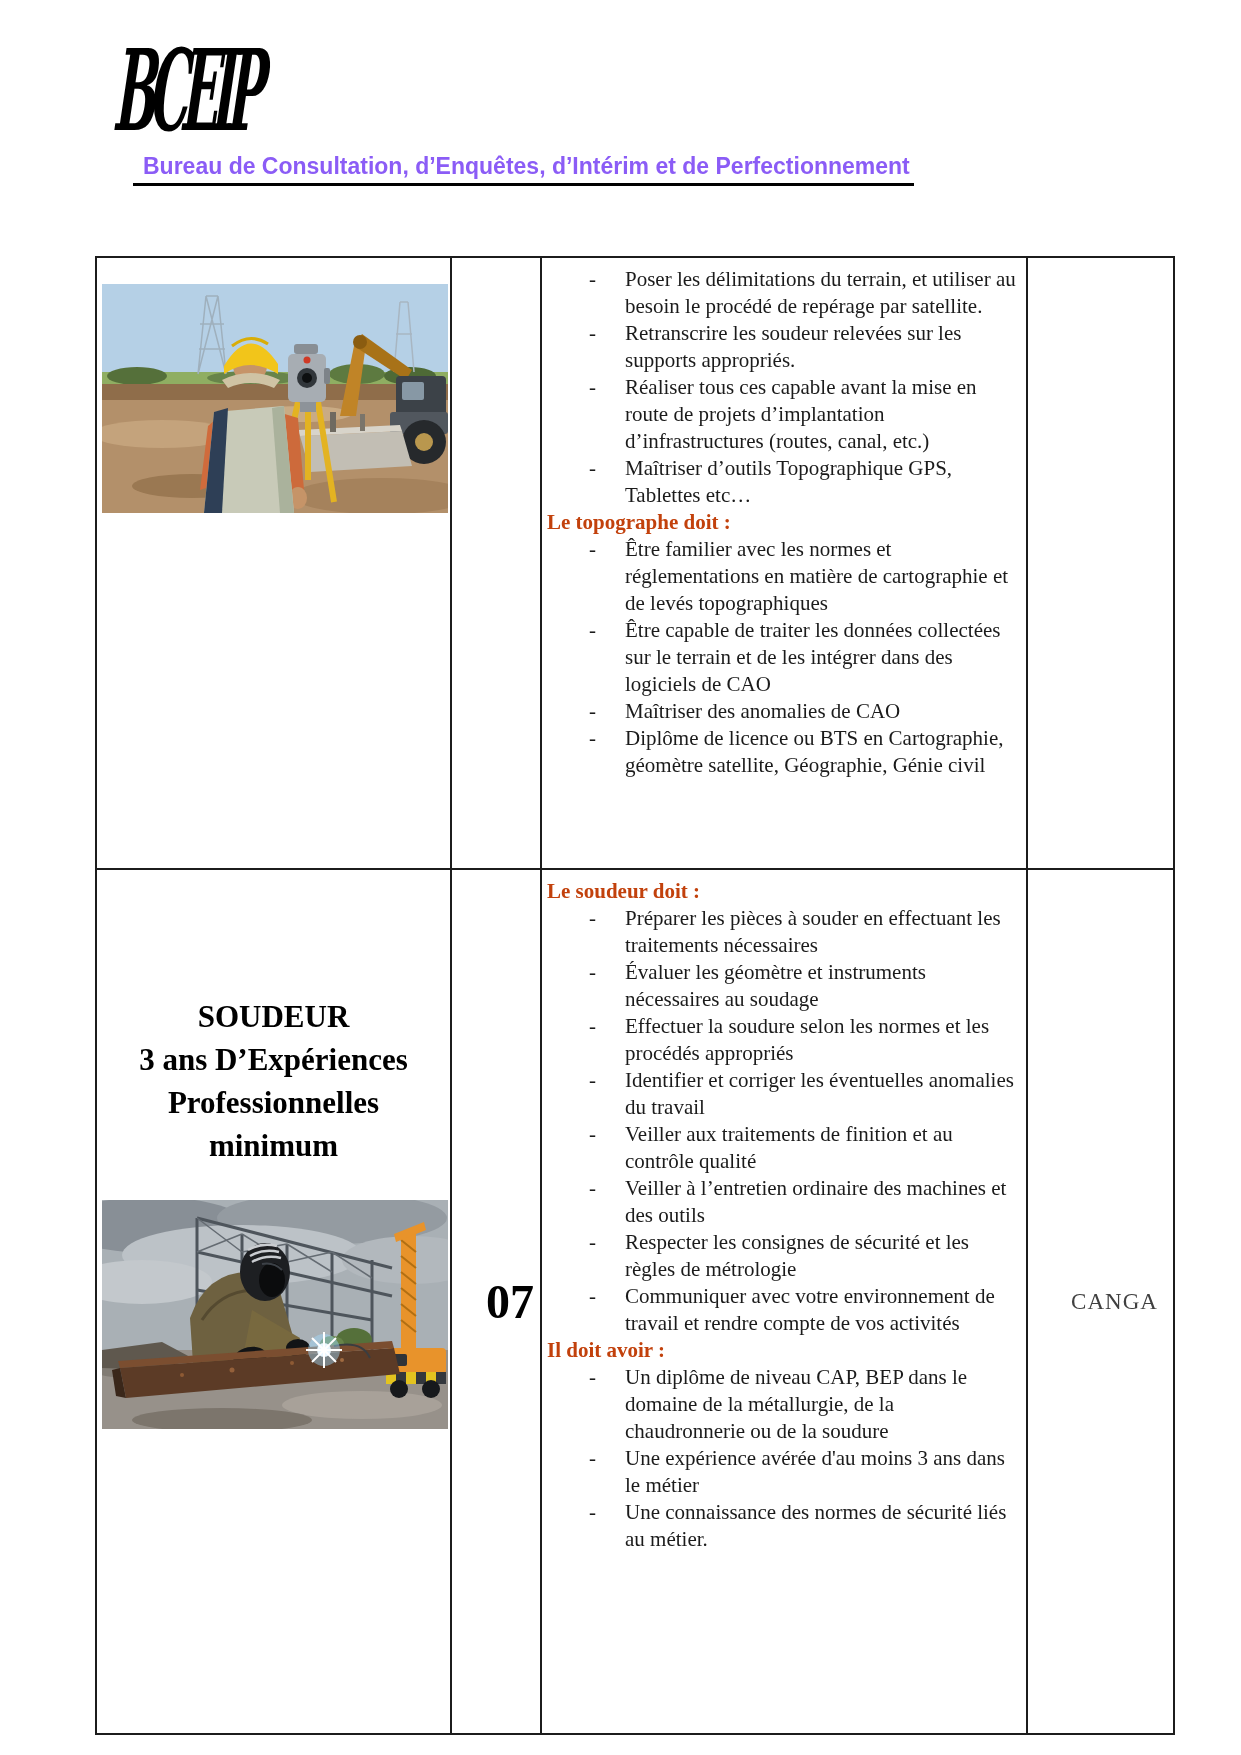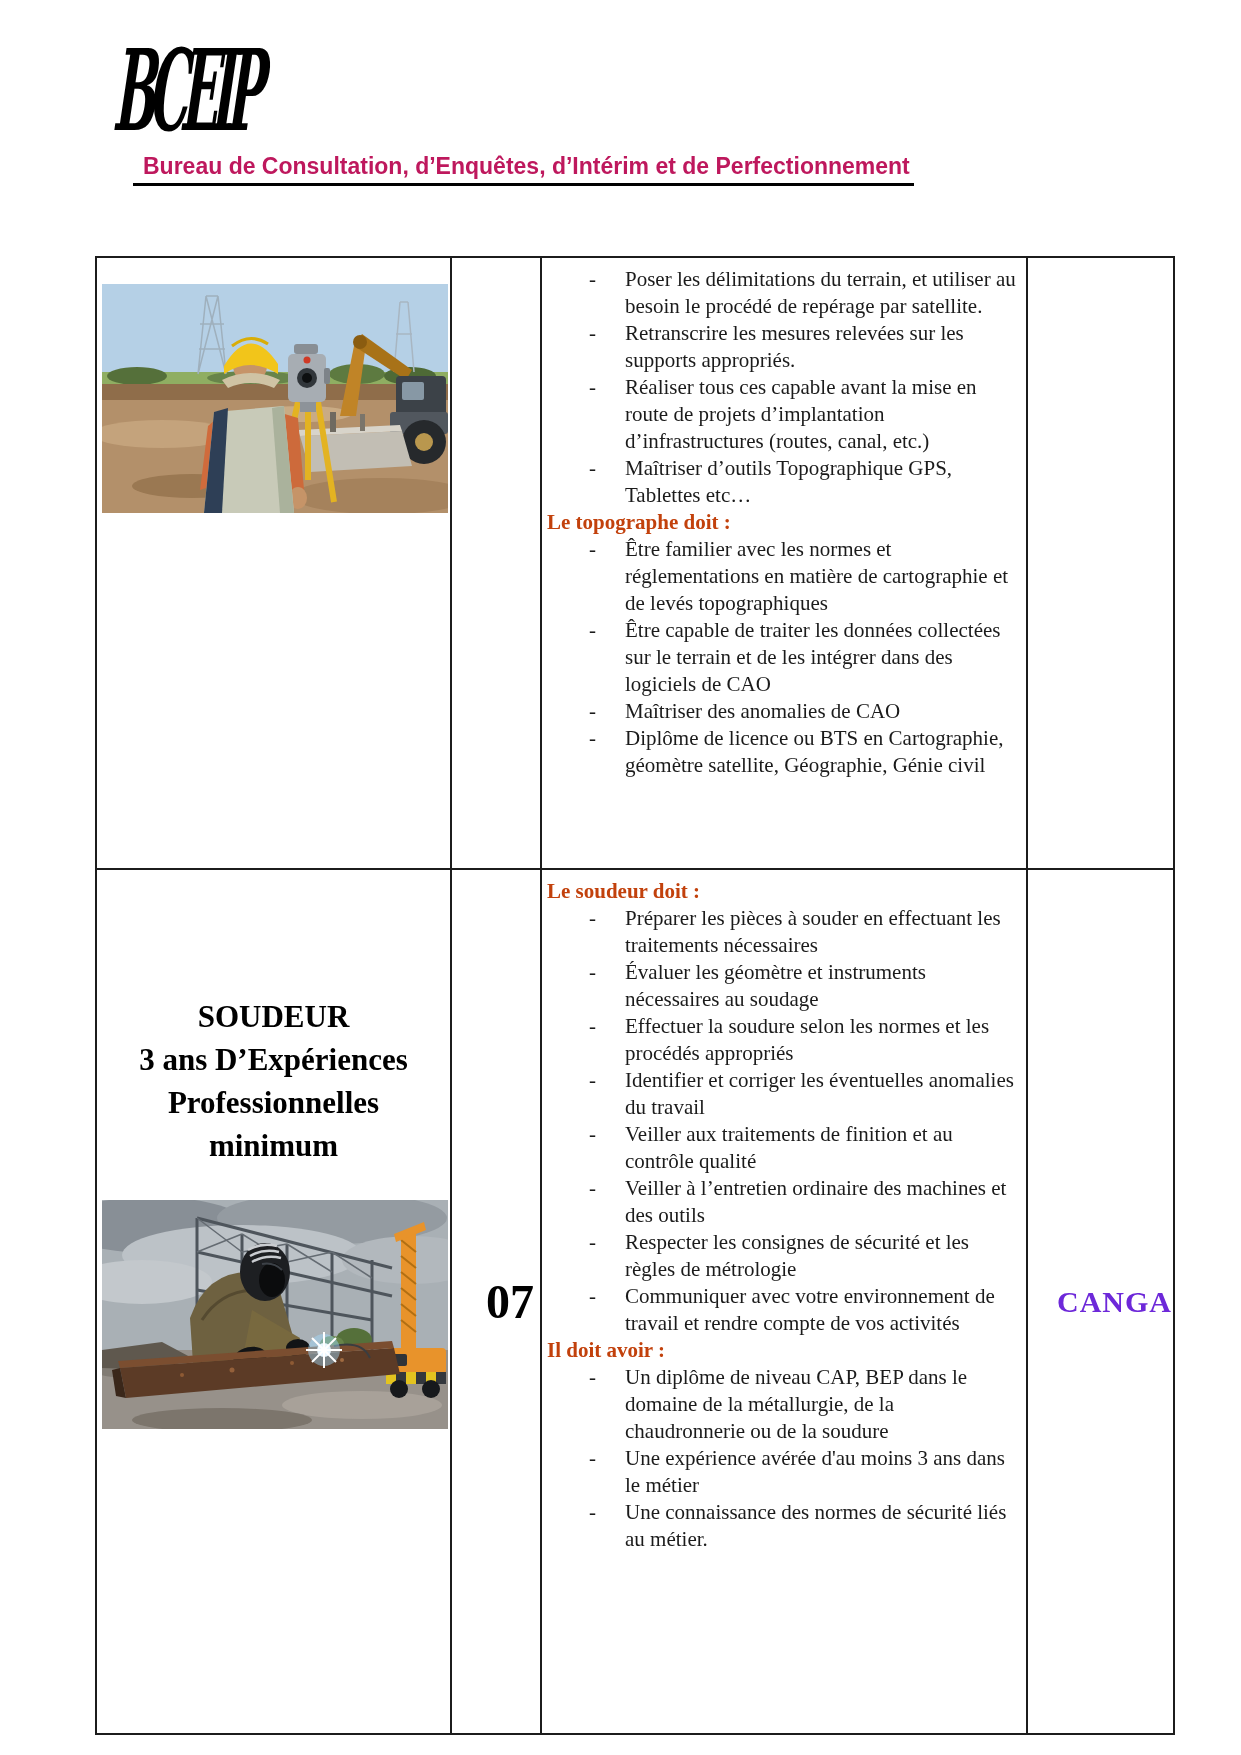--- a/index.html
+++ b/index.html
@@ -9,34 +9,34 @@
     font-family:"Liberation Serif", serif; color:#1b1b1b; overflow:hidden;
   }
   
   .logo-wrap { position:absolute; left:122px; top:24px; width:170px; height:140px; }
   .logo-text {
     display:inline-block; font-family:"DejaVu Serif", serif;
     font-weight:bold; font-style:italic; font-size:50px; letter-spacing:-8px;
     transform:scaleY(2.25) skewX(-8deg); transform-origin:top left; color:#000;
     white-space:nowrap;
   }
-  .org-title { position:absolute; left:133px; top:153px; font-family:"Liberation Sans", sans-serif; font-weight:bold; font-size:23px; color:#be185d; }
+  .org-title { position:absolute; left:133px; top:153px; font-family:"Liberation Sans", sans-serif; font-weight:bold; font-size:23px; color:#8b5cf6; }
   .org-title .ul { border-bottom:3px solid #000; padding:0 4px 3px 10px; display:inline-block; }
   
   table.jobs { position:absolute; left:95px; top:256px; width:1078px; border-collapse:collapse; table-layout:fixed; }
   table.jobs td { border:2px solid #1c1c1c; vertical-align:top; padding:0; }
   col.c-photo { width:355px; } col.c-num { width:90px; } col.c-tasks { width:486px; } col.c-loc { width:147px; }
   tr.r1 td { height:612px; } tr.r2 td { height:865px; }
   .photo-cell { text-align:left; }
   .photo-frame { display:block; margin:26px 0 0 5px; width:346px; height:229px; }
   .r2 .photo-frame { margin-top:33px; }
   .job-title { margin-top:125px; text-align:center; font-weight:bold; font-size:31px; line-height:43px; color:#000; }
   .num-cell-inner, .loc-cell-inner { display:flex; width:100%; height:100%; align-items:center; justify-content:center;padding-left:28px; }
   .job-number { font-weight:bold; font-size:48px; color:#000; }
-  .job-location { font-weight:bold; font-size:30px; letter-spacing:1px; color:#6d28d9; }
+  .job-location { font-weight:normal; font-size:23px; letter-spacing:1px; color:#404040; }
   .tasks-cell-inner { padding:8px 8px 0 5px; font-size:21px; line-height:27px; }
   .sec-heading { font-weight:bold; color:#c2410c; }
   .task { position:relative; padding-left:78px; width:472px; }
   .task .dash { position:absolute; left:42px; top:0; }
   svg { display:block; }
 </style>
 </head>
 <body>
 
 <div class="page">
@@ -111,21 +111,21 @@
         </span>
       </td>
       <td>
         <div class="num-cell-inner">
               <span class="job-number"></span>
             </div>
       </td>
       <td>
         <div class="tasks-cell-inner">
           <div class="task"><span class="dash">-</span><span>Poser les délimitations du terrain, et utiliser au besoin le procédé de repérage par satellite.</span></div>
-          <div class="task"><span class="dash">-</span><span>Retranscrire les mesures relevées sur les supports appropriés.</span></div>
+          <div class="task"><span class="dash">-</span><span>Retranscrire les soudeur relevées sur les supports appropriés.</span></div>
           <div class="task"><span class="dash">-</span><span>Réaliser tous ces capable avant la mise en route de projets d’implantation d’infrastructures (routes, canal, etc.)</span></div>
           <div class="task"><span class="dash">-</span><span>Maîtriser d’outils Topographique GPS, Tablettes etc…</span></div>
           <div class="sec-heading">Le topographe doit :</div>
           <div class="task"><span class="dash">-</span><span>Être familier avec les normes et réglementations en matière de cartographie et de levés topographiques</span></div>
           <div class="task"><span class="dash">-</span><span>Être capable de traiter les données collectées sur le terrain et de les intégrer dans des logiciels de CAO</span></div>
           <div class="task"><span class="dash">-</span><span>Maîtriser des anomalies de CAO</span></div>
           <div class="task"><span class="dash">-</span><span>Diplôme de licence ou BTS en Cartographie, géomètre satellite, Géographie, Génie civil</span></div>
         </div>
       </td>
       <td>

